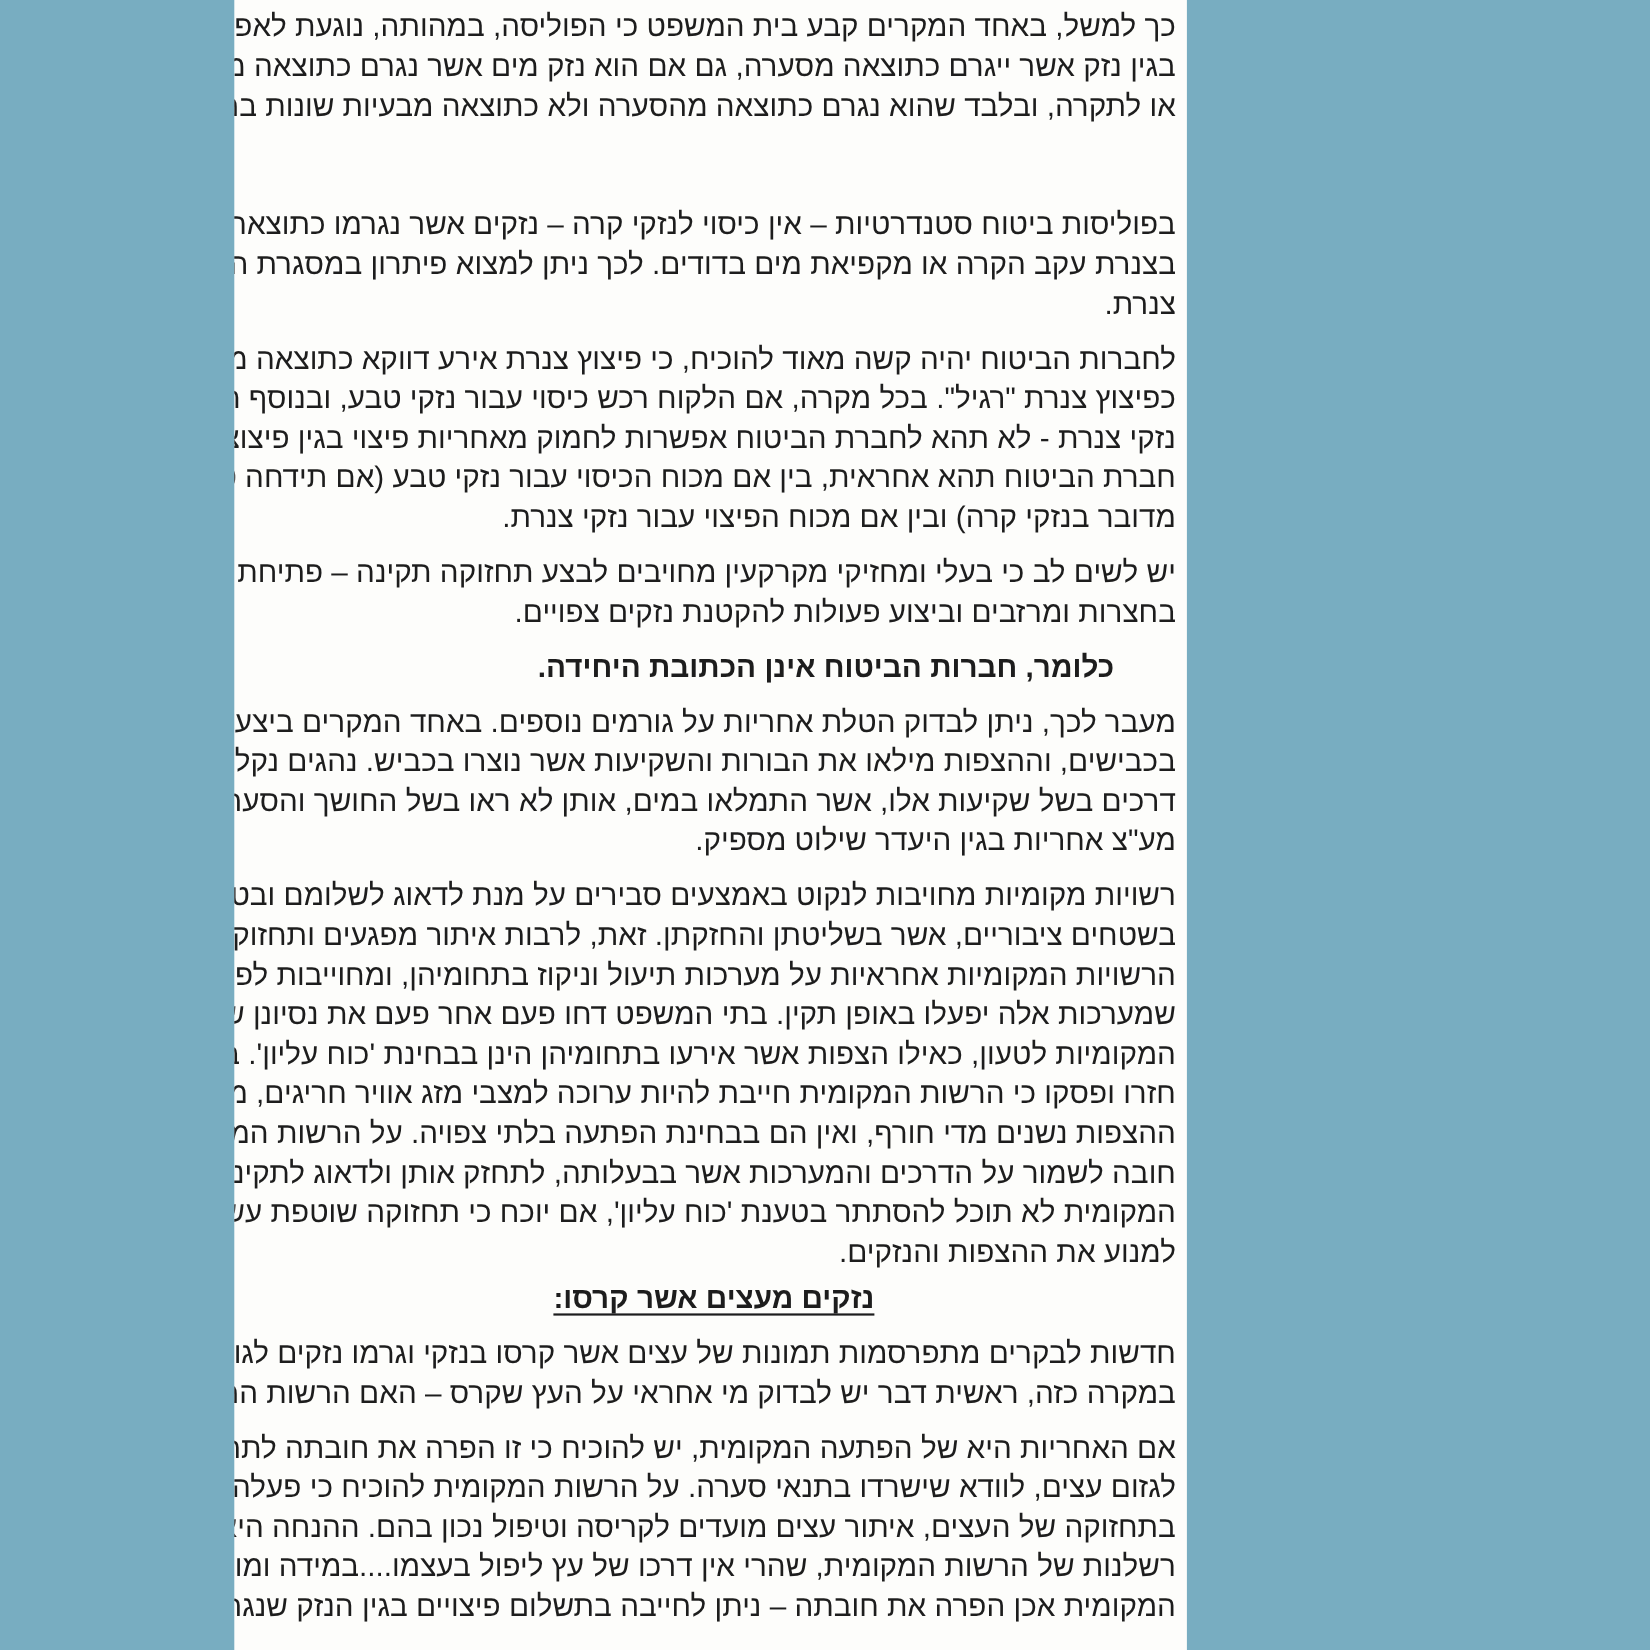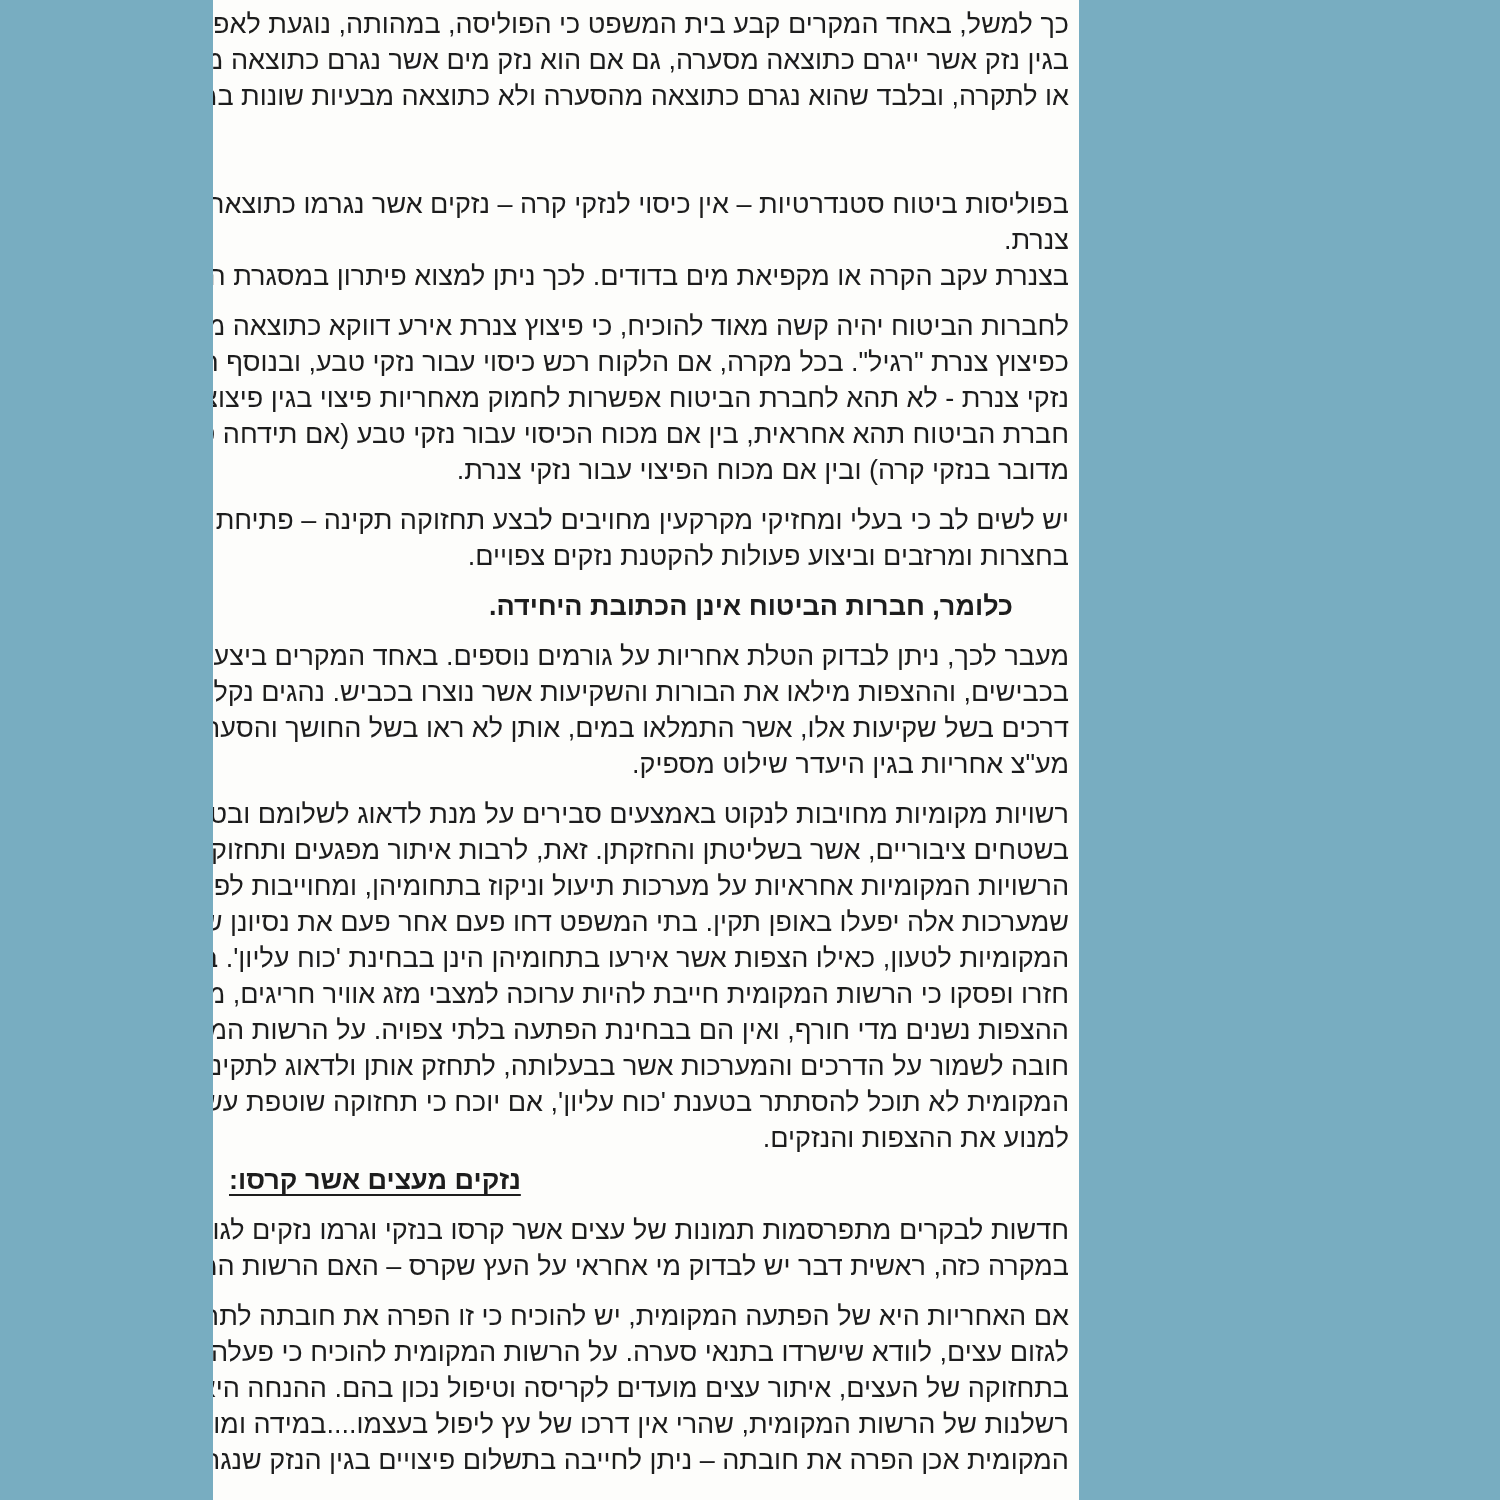--- a/index.html
+++ b/index.html
@@ -42,38 +42,38 @@
   .line.last{
     text-align:center;
     text-align-last:right;
   }
   .note .line{padding-left:0;padding-right:56px;font-weight:bold;}
   .heading{
     margin:-8px 0 14px 0;
     font-weight:bold;
     text-decoration:underline;
     text-underline-offset:5px;
-    text-align:left;
+    text-align:center;
   }
 </style>
 </head>
 <body>
 
 <div class="canvas">
   <div class="paper">
     <div class="content" id="doc-content" lang="he">
         <div class="paragraph">
           <div class="line">כך למשל, באחד המקרים קבע בית המשפט כי הפוליסה, במהותה, נוגעת לאפשרות של פיצוי</div>
           <div class="line">בגין נזק אשר ייגרם כתוצאה מסערה, גם אם הוא נזק מים אשר נגרם כתוצאה מחלחול לקירות</div>
           <div class="line last">או לתקרה, ובלבד שהוא נגרם כתוצאה מהסערה ולא כתוצאה מבעיות שונות במבנה.</div>
         </div>
         <div class="paragraph">
           <div class="line">בפוליסות ביטוח סטנדרטיות – אין כיסוי לנזקי קרה – נזקים אשר נגרמו כתוצאה מפיצוצים</div>
+          <div class="line">בצנרת עקב הקרה או מקפיאת מים בדודים. לכך ניתן למצוא פיתרון במסגרת הכיסוי לנזקי</div>
           <div class="line last">צנרת.</div>
-          <div class="line">בצנרת עקב הקרה או מקפיאת מים בדודים. לכך ניתן למצוא פיתרון במסגרת הכיסוי לנזקי</div>
         </div>
         <div class="paragraph">
           <div class="line">לחברות הביטוח יהיה קשה מאוד להוכיח, כי פיצוץ צנרת אירע דווקא כתוצאה מהקרה ולא</div>
           <div class="line">כפיצוץ צנרת "רגיל". בכל מקרה, אם הלקוח רכש כיסוי עבור נזקי טבע, ובנוסף רכש כיסוי עבור</div>
           <div class="line">נזקי צנרת - לא תהא לחברת הביטוח אפשרות לחמוק מאחריות פיצוי בגין פיצוצי צנרת, שכן</div>
           <div class="line">חברת הביטוח תהא אחראית, בין אם מכוח הכיסוי עבור נזקי טבע (אם תידחה טענתה, כאילו</div>
           <div class="line last">מדובר בנזקי קרה) ובין אם מכוח הפיצוי עבור נזקי צנרת.</div>
         </div>
         <div class="paragraph">
           <div class="line">יש לשים לב כי בעלי ומחזיקי מקרקעין מחויבים לבצע תחזוקה תקינה – פתיחת תאי ניקוז</div>

